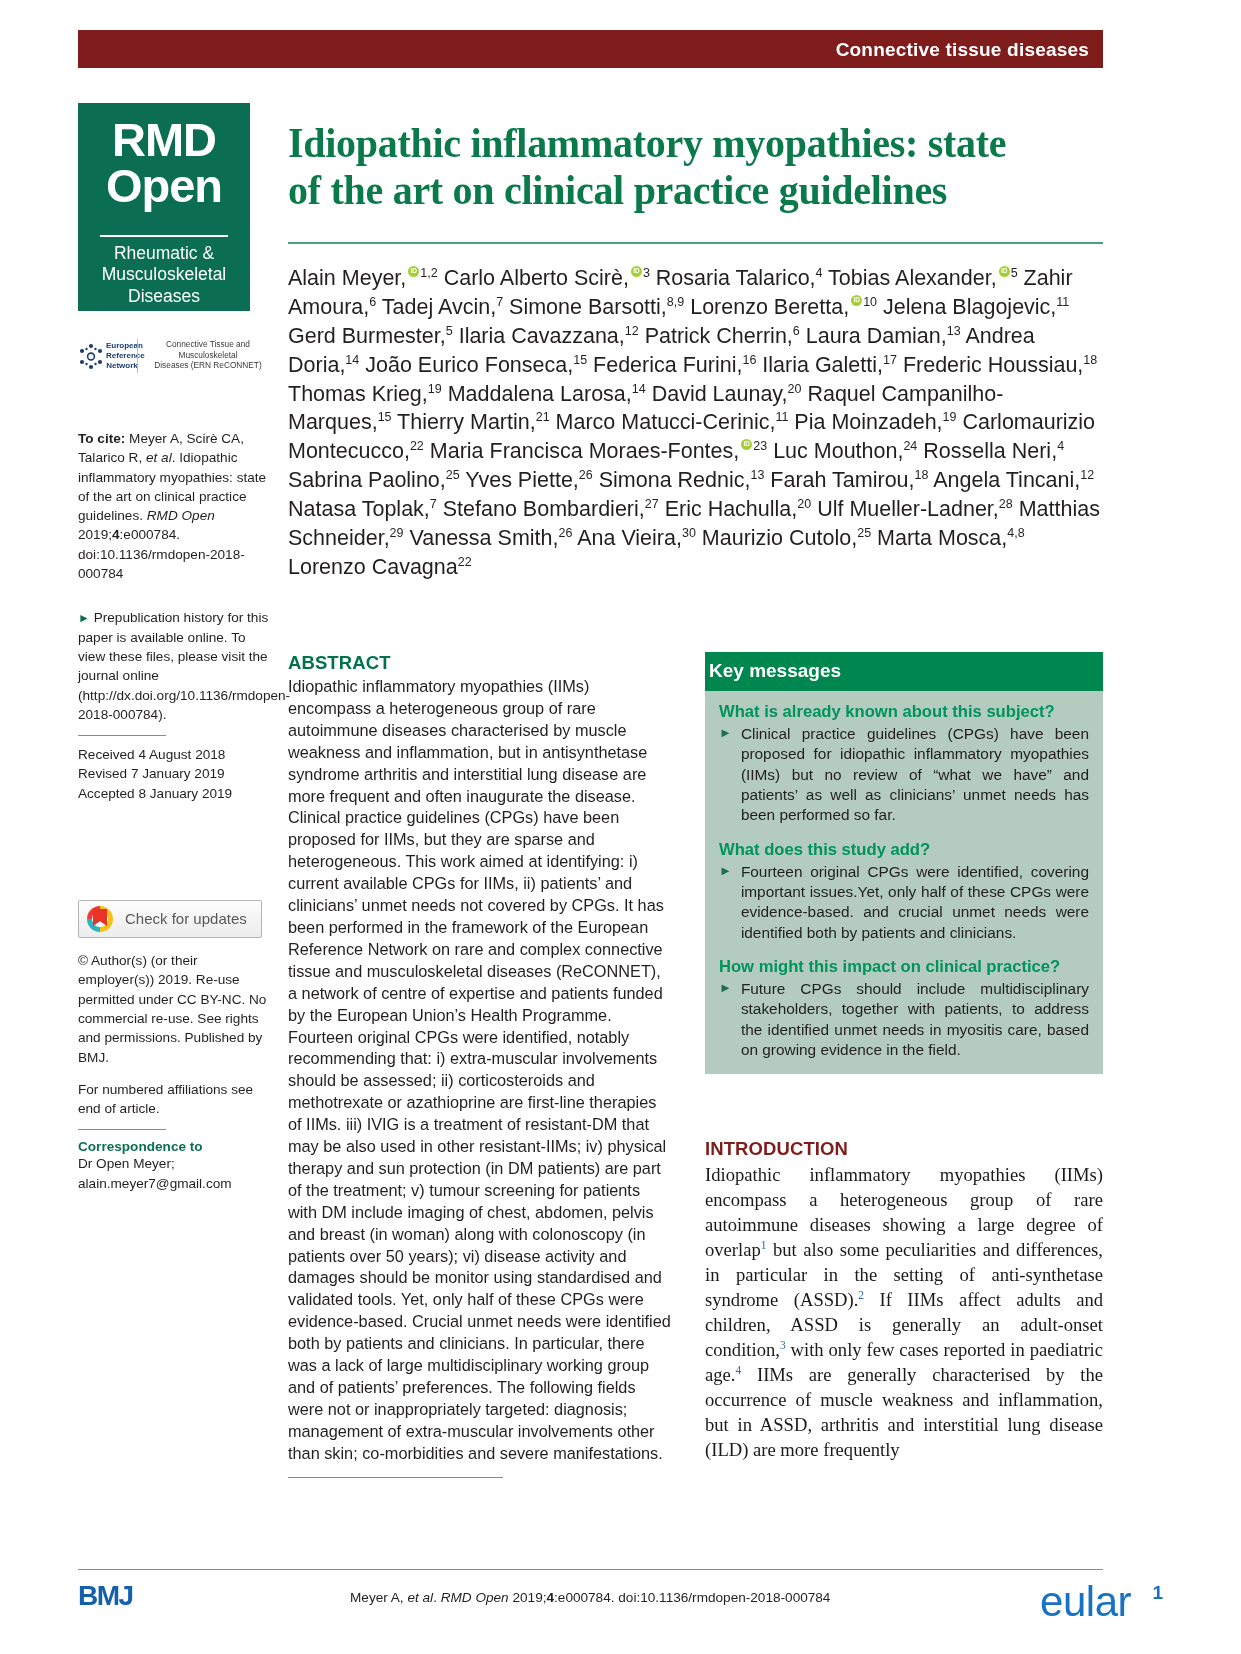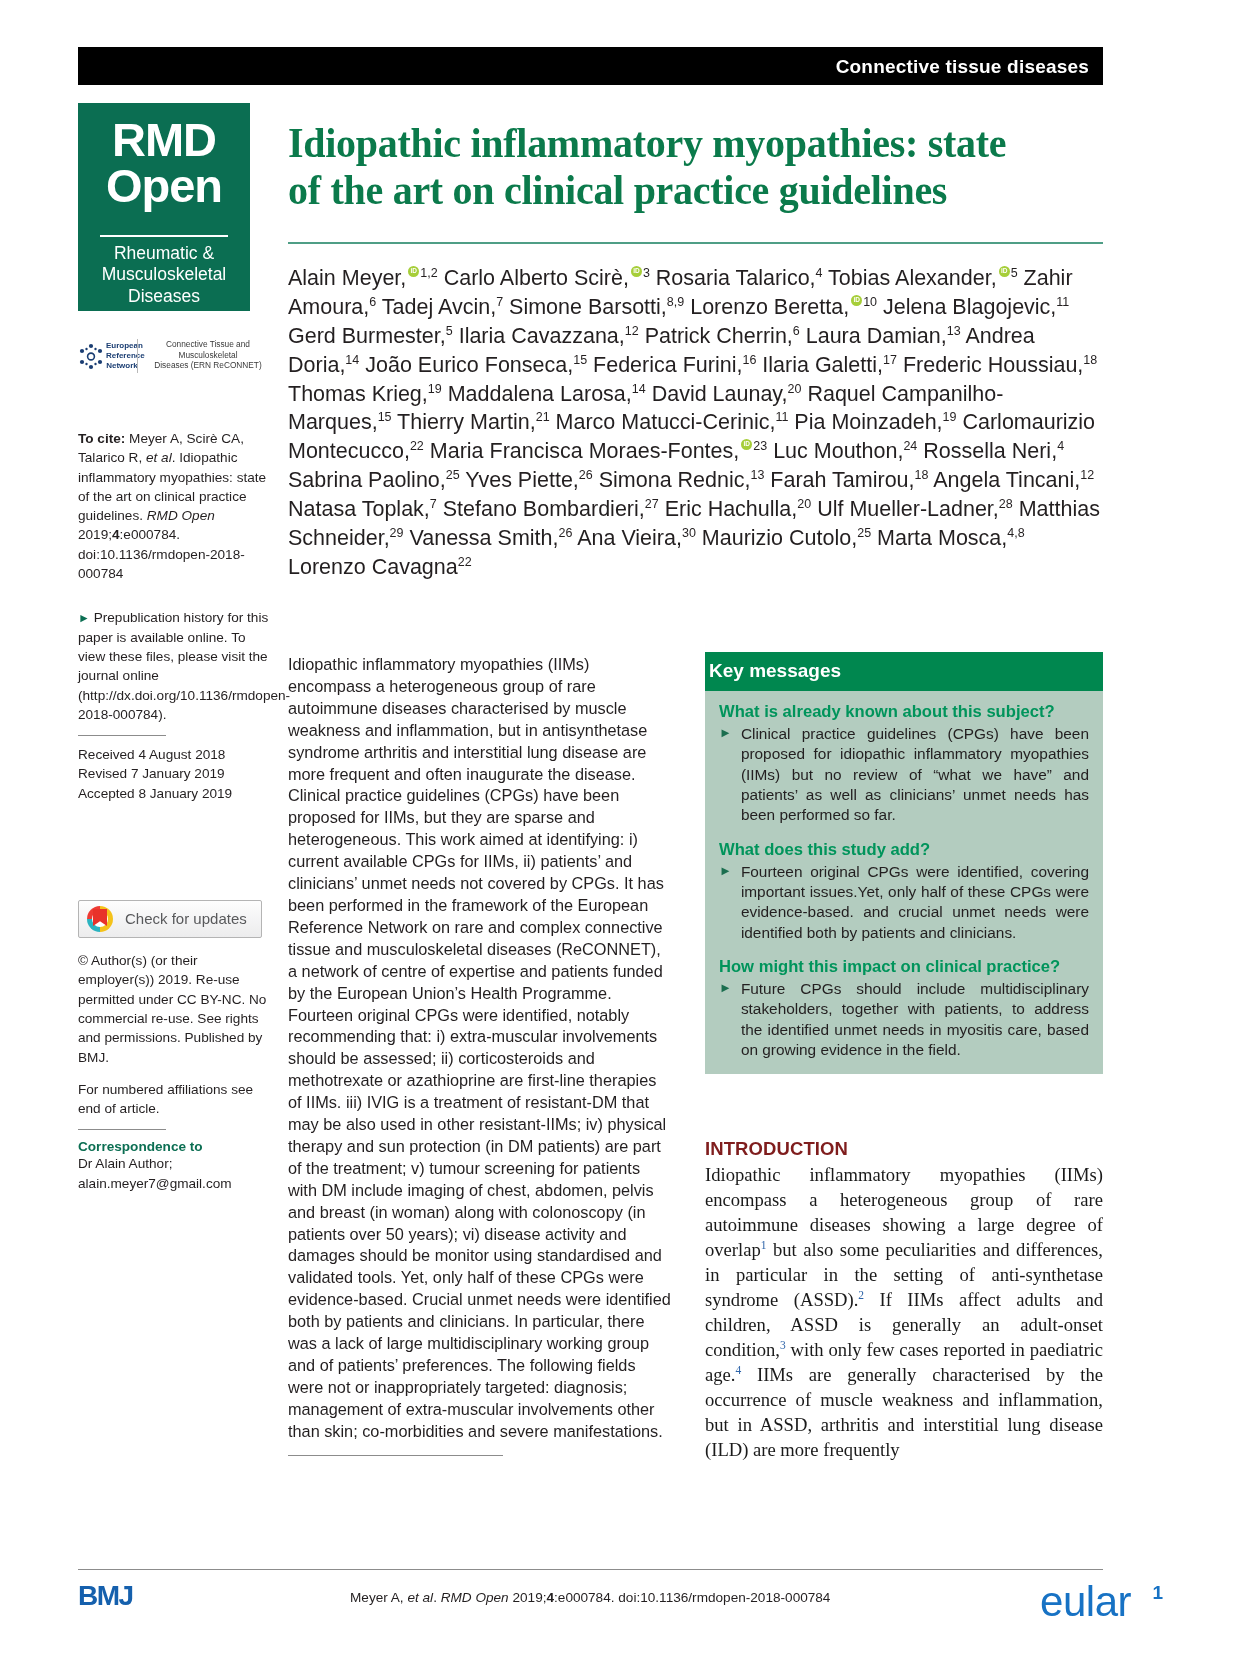--- a/index.html
+++ b/index.html
@@ -3,22 +3,22 @@
 <meta charset="utf-8">
 <style>
   html,body{margin:0;padding:0;background:#fff;}
   body{width:1241px;height:1654px;position:relative;overflow:hidden;
        font-family:"Liberation Sans",sans-serif;color:#231f20;}
 
   
   #page{position:absolute;left:0;top:0;width:1241px;height:1654px;background:#fff;}
 
   
-  .runhead{position:absolute;left:78px;top:47px;width:1025px;height:38px;
-           background:#000000;}
+  .runhead{position:absolute;left:78px;top:30px;width:1025px;height:38px;
+           background:#7f1d1d;}
   .runhead-text{position:absolute;right:14px;top:9px;color:#fff;
            font-size:19px;font-weight:bold;letter-spacing:.2px;}
 
   
   .sidebar{position:absolute;left:78px;top:103px;width:196px;}
 
   .logo-box{width:172px;height:208px;background:#0b6e52;position:relative;}
   .logo-rmd{position:absolute;left:0;right:0;top:14px;text-align:center;
             color:#fff;font-size:47px;font-weight:bold;line-height:.97;
             letter-spacing:-1px;}
@@ -165,35 +165,36 @@
       <span class="cfu-flag"></span>
       <span class="cfu-label">Check for updates</span>
     </div>
 
     <div style="margin-top:13px" class="sb-block">© Author(s) (or their employer(s)) 2019. Re-use permitted under CC BY-NC. No commercial re-use. See rights and permissions. Published by BMJ.</div>
     <div style="margin-top:13px" class="sb-block">For numbered affiliations see end of article.</div>
 
     <div class="sb-hr"></div>
 
     <div class="corr-h">Correspondence to</div>
-    <div class="sb-block">Dr Alain Author;</div>
+    <div class="sb-block">Dr Open Meyer;</div>
     <div class="sb-block">alain.meyer7@gmail.com</div>
   </div>
 
   <div class="main">
     <h1 class="title">Idiopathic inflammatory myopathies: state of the art on clinical practice guidelines</h1>
     <div class="title-rule"></div>
     <div class="authors">
       <span>Alain Meyer,<span class="orcid"></span><sup>1,2</sup> Carlo Alberto Scirè,<span class="orcid"></span><sup>3</sup> Rosaria Talarico,<sup>4</sup> Tobias Alexander,<span class="orcid"></span><sup>5</sup> Zahir Amoura,<sup>6</sup> Tadej Avcin,<sup>7</sup> Simone Barsotti,<sup>8,9</sup> Lorenzo Beretta,<span class="orcid"></span><sup>10</sup> Jelena Blagojevic,<sup>11</sup> Gerd Burmester,<sup>5</sup> Ilaria Cavazzana,<sup>12</sup> Patrick Cherrin,<sup>6</sup> Laura Damian,<sup>13</sup> Andrea Doria,<sup>14</sup> João Eurico Fonseca,<sup>15</sup> Federica Furini,<sup>16</sup> Ilaria Galetti,<sup>17</sup> Frederic Houssiau,<sup>18</sup> Thomas Krieg,<sup>19</sup> Maddalena Larosa,<sup>14</sup> David Launay,<sup>20</sup> Raquel Campanilho-Marques,<sup>15</sup> Thierry Martin,<sup>21</sup> Marco Matucci-Cerinic,<sup>11</sup> Pia Moinzadeh,<sup>19</sup> Carlomaurizio Montecucco,<sup>22</sup> Maria Francisca Moraes-Fontes,<span class="orcid"></span><sup>23</sup> Luc Mouthon,<sup>24</sup> Rossella Neri,<sup>4</sup> Sabrina Paolino,<sup>25</sup> Yves Piette,<sup>26</sup> Simona Rednic,<sup>13</sup> Farah Tamirou,<sup>18</sup> Angela Tincani,<sup>12</sup> Natasa Toplak,<sup>7</sup> Stefano Bombardieri,<sup>27</sup> Eric Hachulla,<sup>20</sup> Ulf Mueller-Ladner,<sup>28</sup> Matthias Schneider,<sup>29</sup> Vanessa Smith,<sup>26</sup> Ana Vieira,<sup>30</sup> Maurizio Cutolo,<sup>25</sup> Marta Mosca,<sup>4,8</sup> Lorenzo Cavagna<sup>22</sup></span>
     </div>
   </div>
 
   <div class="cols">
 
     <div class="colA">
+      <div class="sec-h">ABSTRACT</div>
       <div class="abs-body">Idiopathic inflammatory myopathies (IIMs) encompass a heterogeneous group of rare autoimmune diseases characterised by muscle weakness and inflammation, but in antisynthetase syndrome arthritis and interstitial lung disease are more frequent and often inaugurate the disease. Clinical practice guidelines (CPGs) have been proposed for IIMs, but they are sparse and heterogeneous. This work aimed at identifying: i) current available CPGs for IIMs, ii) patients’ and clinicians’ unmet needs not covered by CPGs. It has been performed in the framework of the European Reference Network on rare and complex connective tissue and musculoskeletal diseases (ReCONNET), a network of centre of expertise and patients funded by the European Union’s Health Programme. Fourteen original CPGs were identified, notably recommending that: i) extra-muscular involvements should be assessed; ii) corticosteroids and methotrexate or azathioprine are first-line therapies of IIMs. iii) IVIG is a treatment of resistant-DM that may be also used in other resistant-IIMs; iv) physical therapy and sun protection (in DM patients) are part of the treatment; v) tumour screening for patients with DM include imaging of chest, abdomen, pelvis and breast (in woman) along with colonoscopy (in patients over 50 years); vi) disease activity and damages should be monitor using standardised and validated tools. Yet, only half of these CPGs were evidence-based. Crucial unmet needs were identified both by patients and clinicians. In particular, there was a lack of large multidisciplinary working group and of patients’ preferences. The following fields were not or inappropriately targeted: diagnosis; management of extra-muscular involvements other than skin; co-morbidities and severe manifestations.</div>
       <div class="abs-hr"></div>
     </div>
 
     <div class="colB">
       <div>
         <div class="km-head">Key messages</div>
         <div class="km-body">
           <div class="km-q">What is already known about this subject?</div>
           <div class="km-item">

